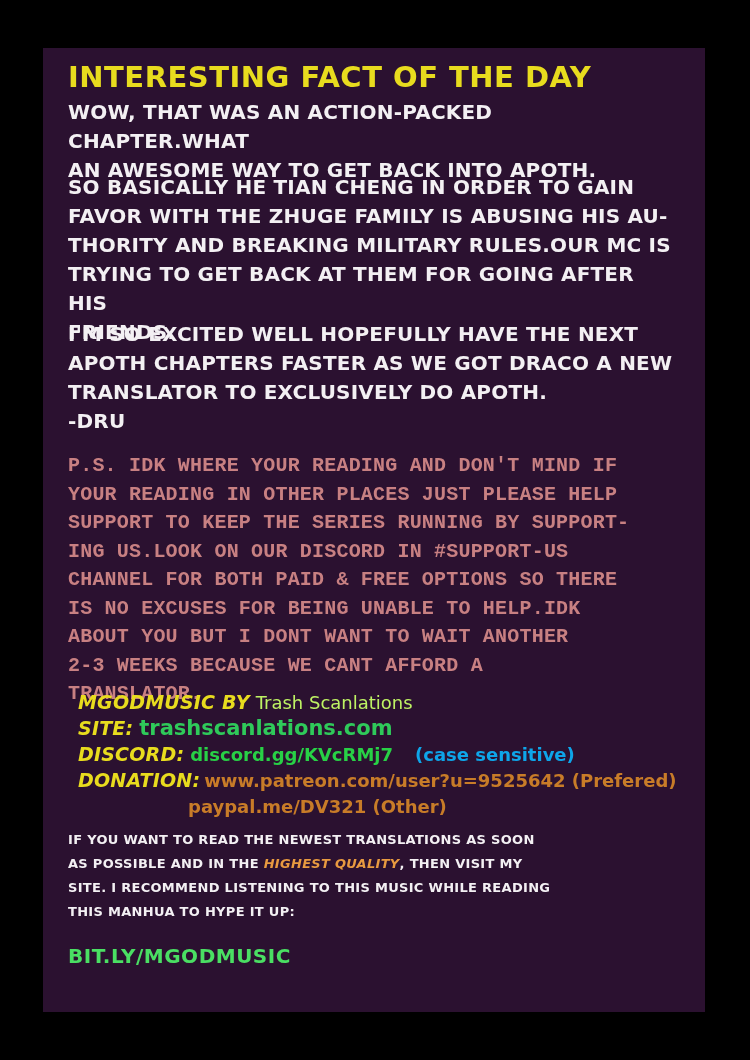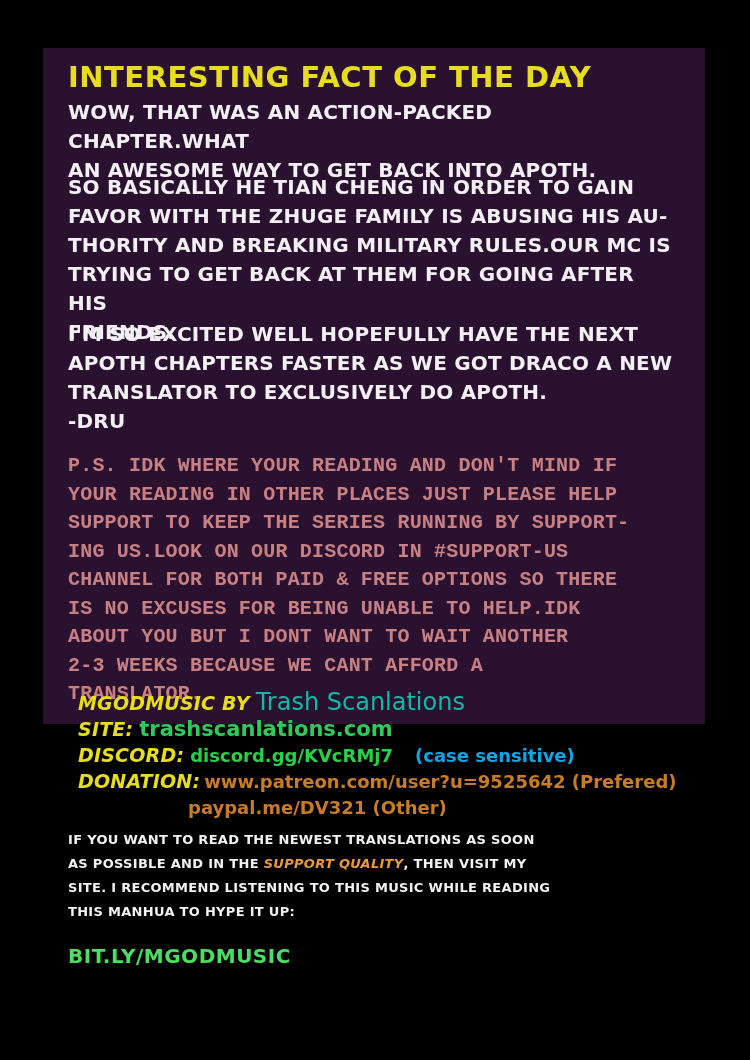--- a/index.html
+++ b/index.html
@@ -12,21 +12,21 @@
     height: 1060px;
     position: relative;
     font-family: "DejaVu Sans", "Liberation Sans", sans-serif;
     overflow: hidden;
   }
   .page {
     position: absolute;
     left: 43px;
     top: 48px;
     width: 662px;
-    height: 676px;
+    height: 964px;
     background: #2b1130;
   }
   .block {
     position: absolute;
     left: 25px;
     width: 610px;
     white-space: pre-line;
   }
   .title {
     top: 12px;
@@ -63,22 +63,22 @@
     white-space: nowrap;
   }
   .credit-label {
     font-size: 19px;
     font-weight: bold;
     font-style: italic;
     color: #e8dc1e;
     letter-spacing: 0.2px;
   }
   .credit-translated-value {
-    font-size: 24px;
-    color: #14b8a6;
+    font-size: 18px;
+    color: #bef264;
     font-weight: normal;
     margin-left: 6px;
   }
   .credit-site-value {
     font-size: 21px;
     color: #2fca5a;
     font-weight: bold;
     margin-left: 6px;
   }
   .credit-discord-value {
@@ -172,19 +172,19 @@
     </div>
     <div class="credit-row">
       <span class="credit-label">DONATION:</span><span class="credit-donation-value">www.patreon.com/user?u=9525642 (Prefered)</span>
     </div>
     <div class="credit-row">
       <span class="credit-donation-value2">paypal.me/DV321 (Other)</span>
     </div>
   </div>
 
   <div class="block outro"><span>IF YOU WANT TO READ THE NEWEST TRANSLATIONS AS SOON
-AS POSSIBLE AND IN THE </span><span class="highlight">SUPPORT QUALITY</span><span>, THEN VISIT MY
+AS POSSIBLE AND IN THE </span><span class="highlight">HIGHEST QUALITY</span><span>, THEN VISIT MY
 SITE. I RECOMMEND LISTENING TO THIS MUSIC WHILE READING
 THIS MANHUA TO HYPE IT UP:</span></div>
 
   <div class="block music-link">BIT.LY/MGODMUSIC</div>
 
 </div>
 
 </body></html>

